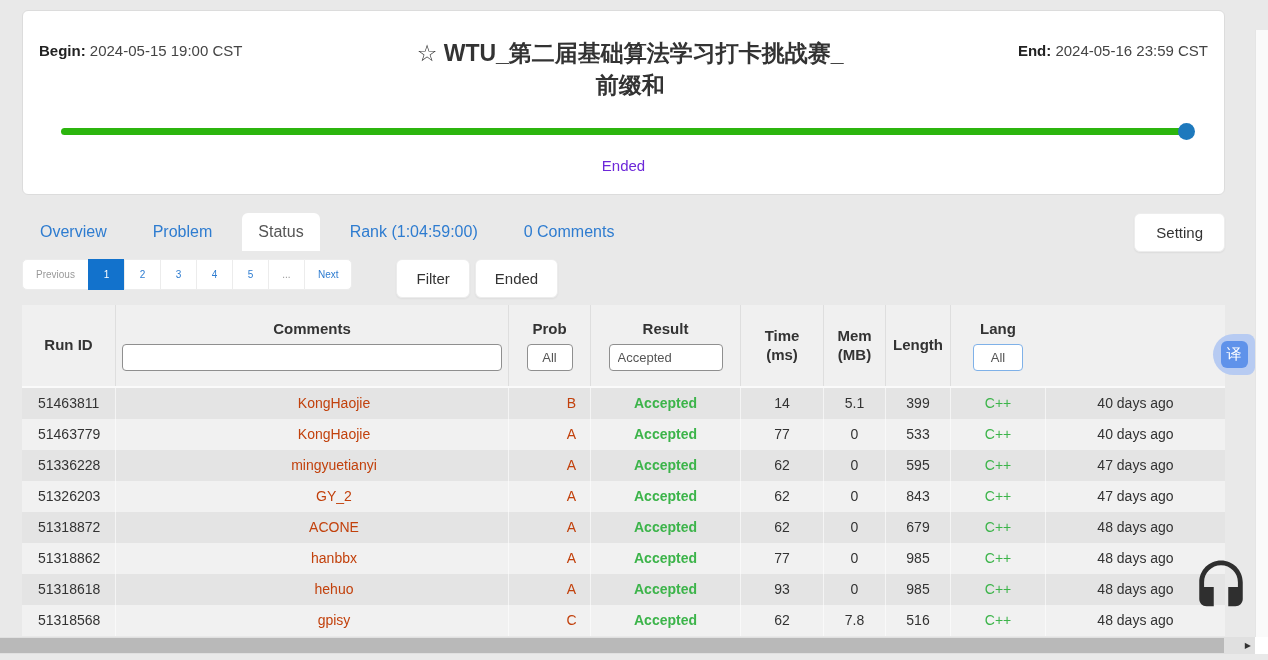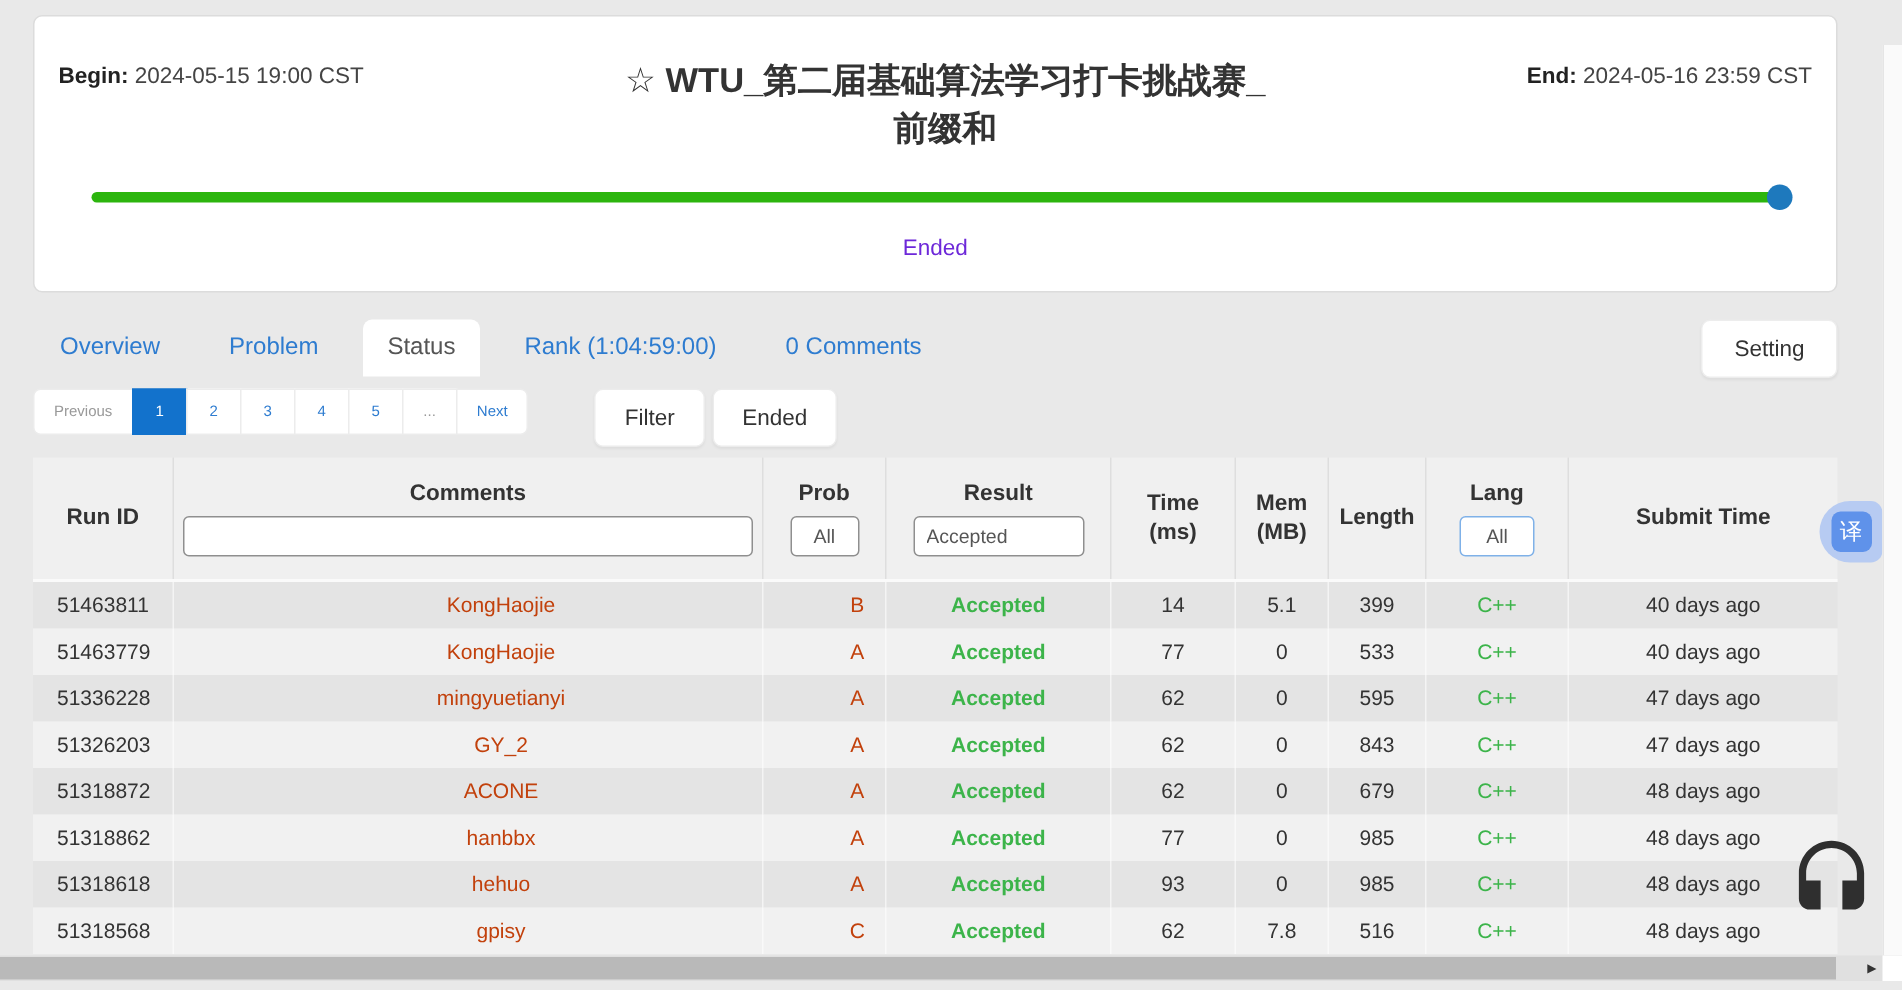--- a/index.html
+++ b/index.html
@@ -165,23 +165,20 @@
     <div class="th w6">
       <span class="narrow">Mem (MB)</span>
     </div>
     <div class="th w7">
       <span>Length</span>
     </div>
     <div class="th w8">
       <span>Lang</span>
       <input class="flt f-lang" type="text" value="All" style="">
     </div>
-    <div class="th w9">
-      <span>Submit Time</span>
-    </div>
   </div>
   <div class="tbody">
       <div class="tr">
     <div class="td w1 c-runid">51463811</div>
     <div class="td w2 c-user">KongHaojie</div>
     <div class="td w3 c-prob">B</div>
     <div class="td w4 c-result">Accepted</div>
     <div class="td w5">14</div>
     <div class="td w6">5.1</div>
     <div class="td w7">399</div>

